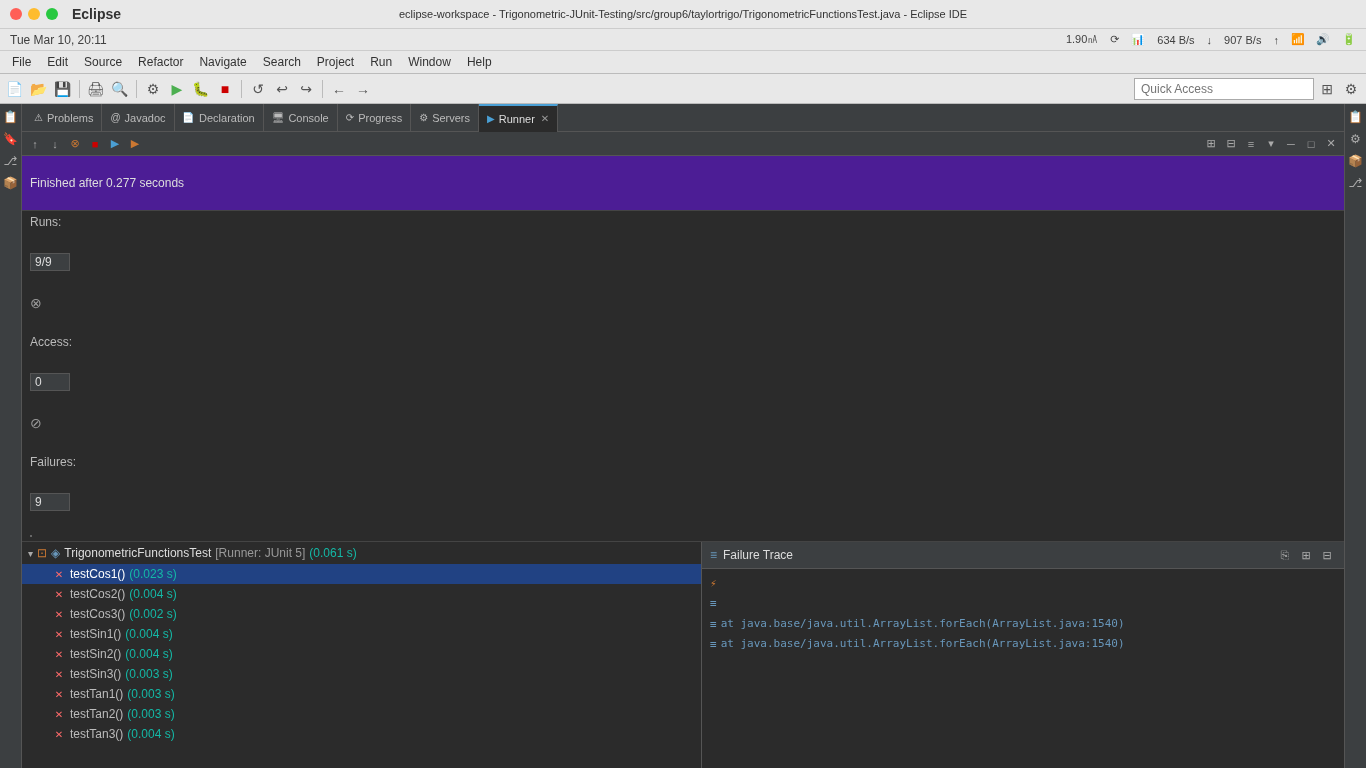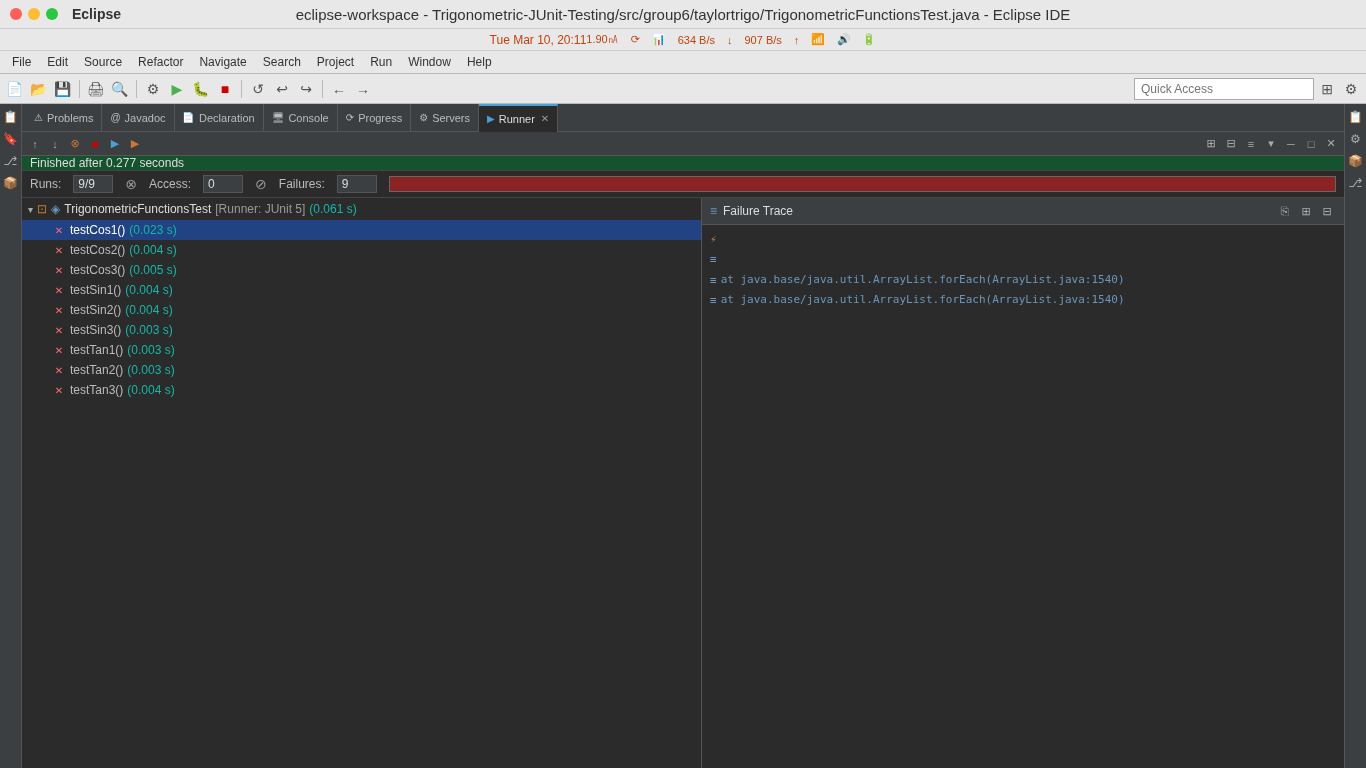--- a/index.html
+++ b/index.html
@@ -12,33 +12,33 @@
       display: flex;
       align-items: center;
       padding: 0 10px;
       position: relative;
     }
     .mac-controls { display: flex; gap: 6px; align-items: center; }
     .mac-btn { width: 12px; height: 12px; border-radius: 50%; border: none; cursor: pointer; }
     .mac-close { background: #ff5f57; }
     .mac-minimize { background: #febc2e; }
     .mac-maximize { background: #28c840; }
-    .mac-title { position: absolute; left: 50%; transform: translateX(-50%); font-size: 15px; color: #333; white-space: nowrap; text-align: right; }
+    .mac-title { position: absolute; left: 50%; transform: translateX(-50%); font-size: 11px; color: #333; white-space: nowrap; text-align: right; }
 
     
     .system-bar {
       background: #e8e8e8;
       height: 22px;
       display: flex;
       align-items: center;
-      justify-content: center;
+      justify-content: space-between;
       padding: 0 10px;
       border-top: 1px solid #ccc;
       font-size: 12px;
-      color: #c2410c;
+      color: #404040;
     }
     .system-bar-right { display: flex; align-items: center; gap: 12px; font-size: 11px; }
 
     
     .menu-bar {
       background: #e8e8e8;
       height: 24px;
       display: flex;
       align-items: center;
       padding: 0 4px;
@@ -161,35 +161,36 @@
     }
     .junit-toolbar-btn {
       width: 18px; height: 18px;
       display: flex; align-items: center; justify-content: center;
       font-size: 11px; cursor: pointer; color: #aaa;
     }
     .junit-toolbar-right { margin-left: auto; display: flex; gap: 2px; }
 
     
     .finished-msg {
-      padding: 0 8px;
+      padding: 20px 8px;
       font-size: 12px;
       color: #ddd;
-      background: #14532d;
+      background: #4c1d95;
       border-bottom: 1px solid #444;
     }
 
     
     .stats-row {
       display: flex;
-      align-items: center;
+      align-items: flex-start;
       padding: 4px 8px;
-      gap: 12px;
+      gap: 24px;
       background: #2b2b2b;
       border-bottom: 1px solid #444;
+      flex-direction: column;
     }
     .stat-label { color: #bbb; font-size: 12px; }
     .stat-value {
       font-size: 12px;
       color: #ddd;
       border: 1px solid #555;
       background: #3c3f41;
       padding: 1px 4px;
       min-width: 40px;
     }
@@ -484,21 +485,21 @@
 
             <div class="tree-item">
               <span class="test-icon fail">✕</span>
               <span>testCos2()</span>
               <span class="test-time">(0.004 s)</span>
             </div>
 
             <div class="tree-item">
               <span class="test-icon fail">✕</span>
               <span>testCos3()</span>
-              <span class="test-time">(0.005 s)</span>
+              <span class="test-time">(0.002 s)</span>
             </div>
 
             <div class="tree-item">
               <span class="test-icon fail">✕</span>
               <span>testSin1()</span>
               <span class="test-time">(0.004 s)</span>
             </div>
 
             <div class="tree-item">
               <span class="test-icon fail">✕</span>

